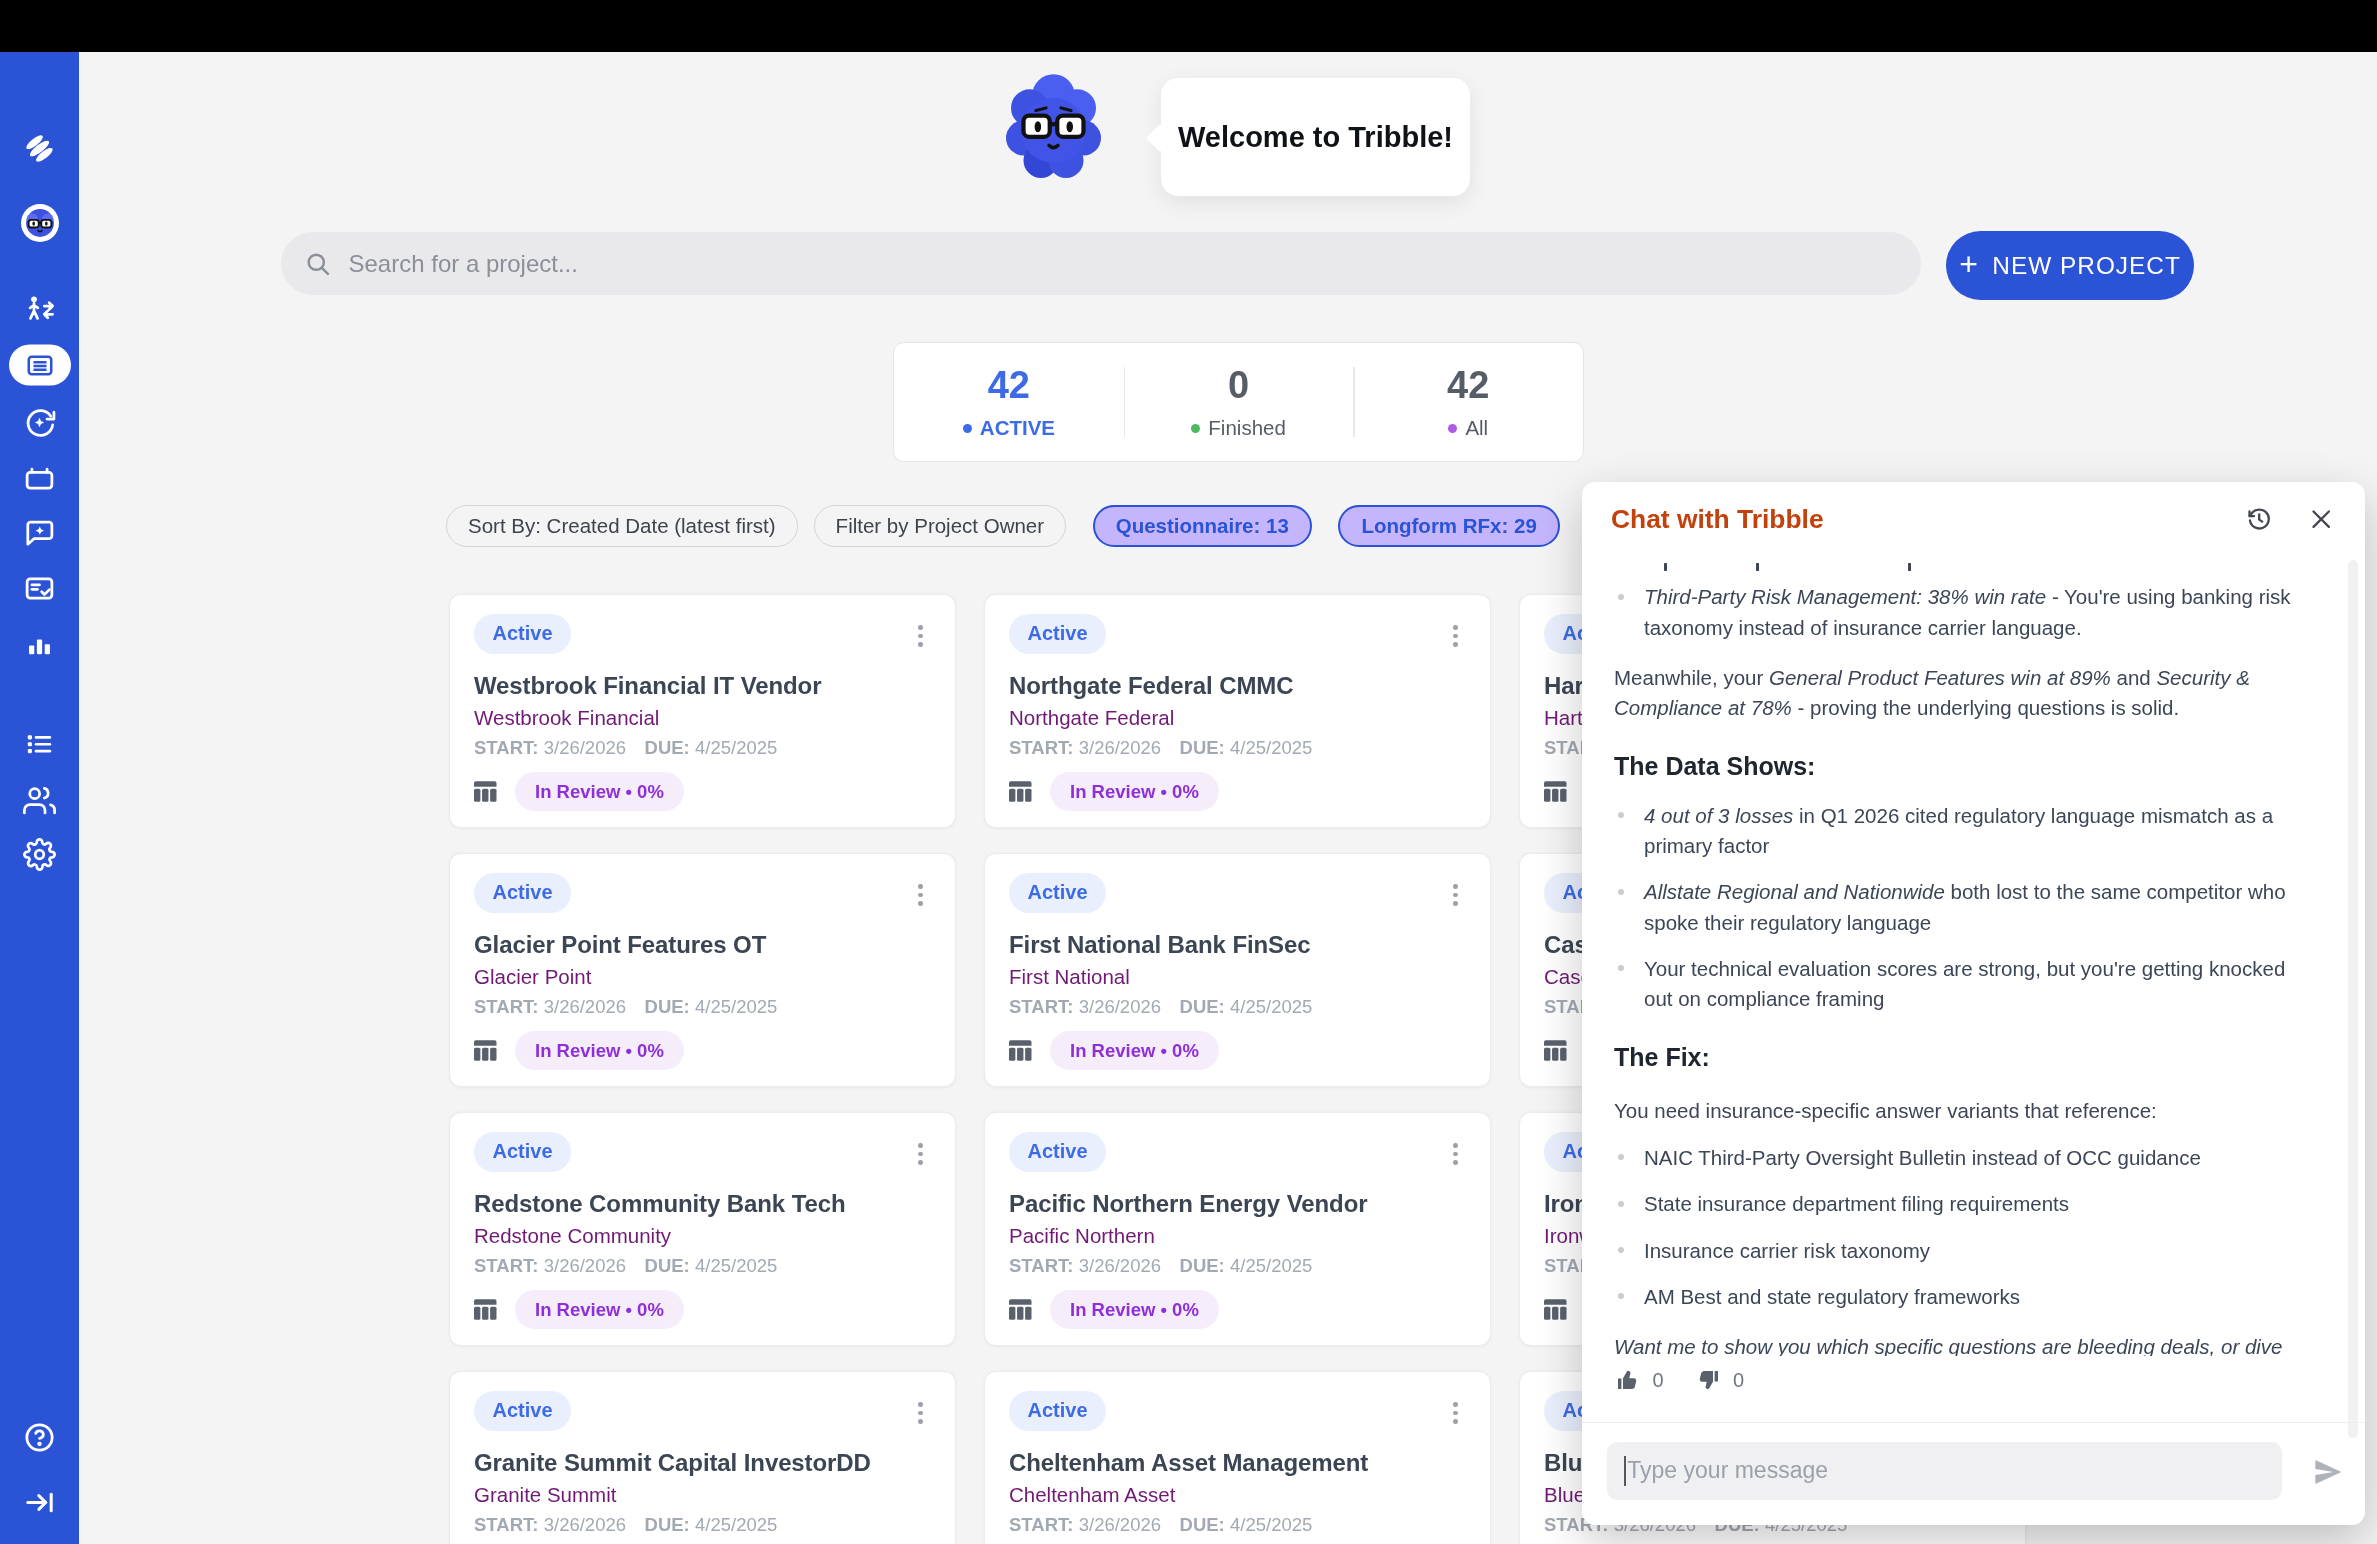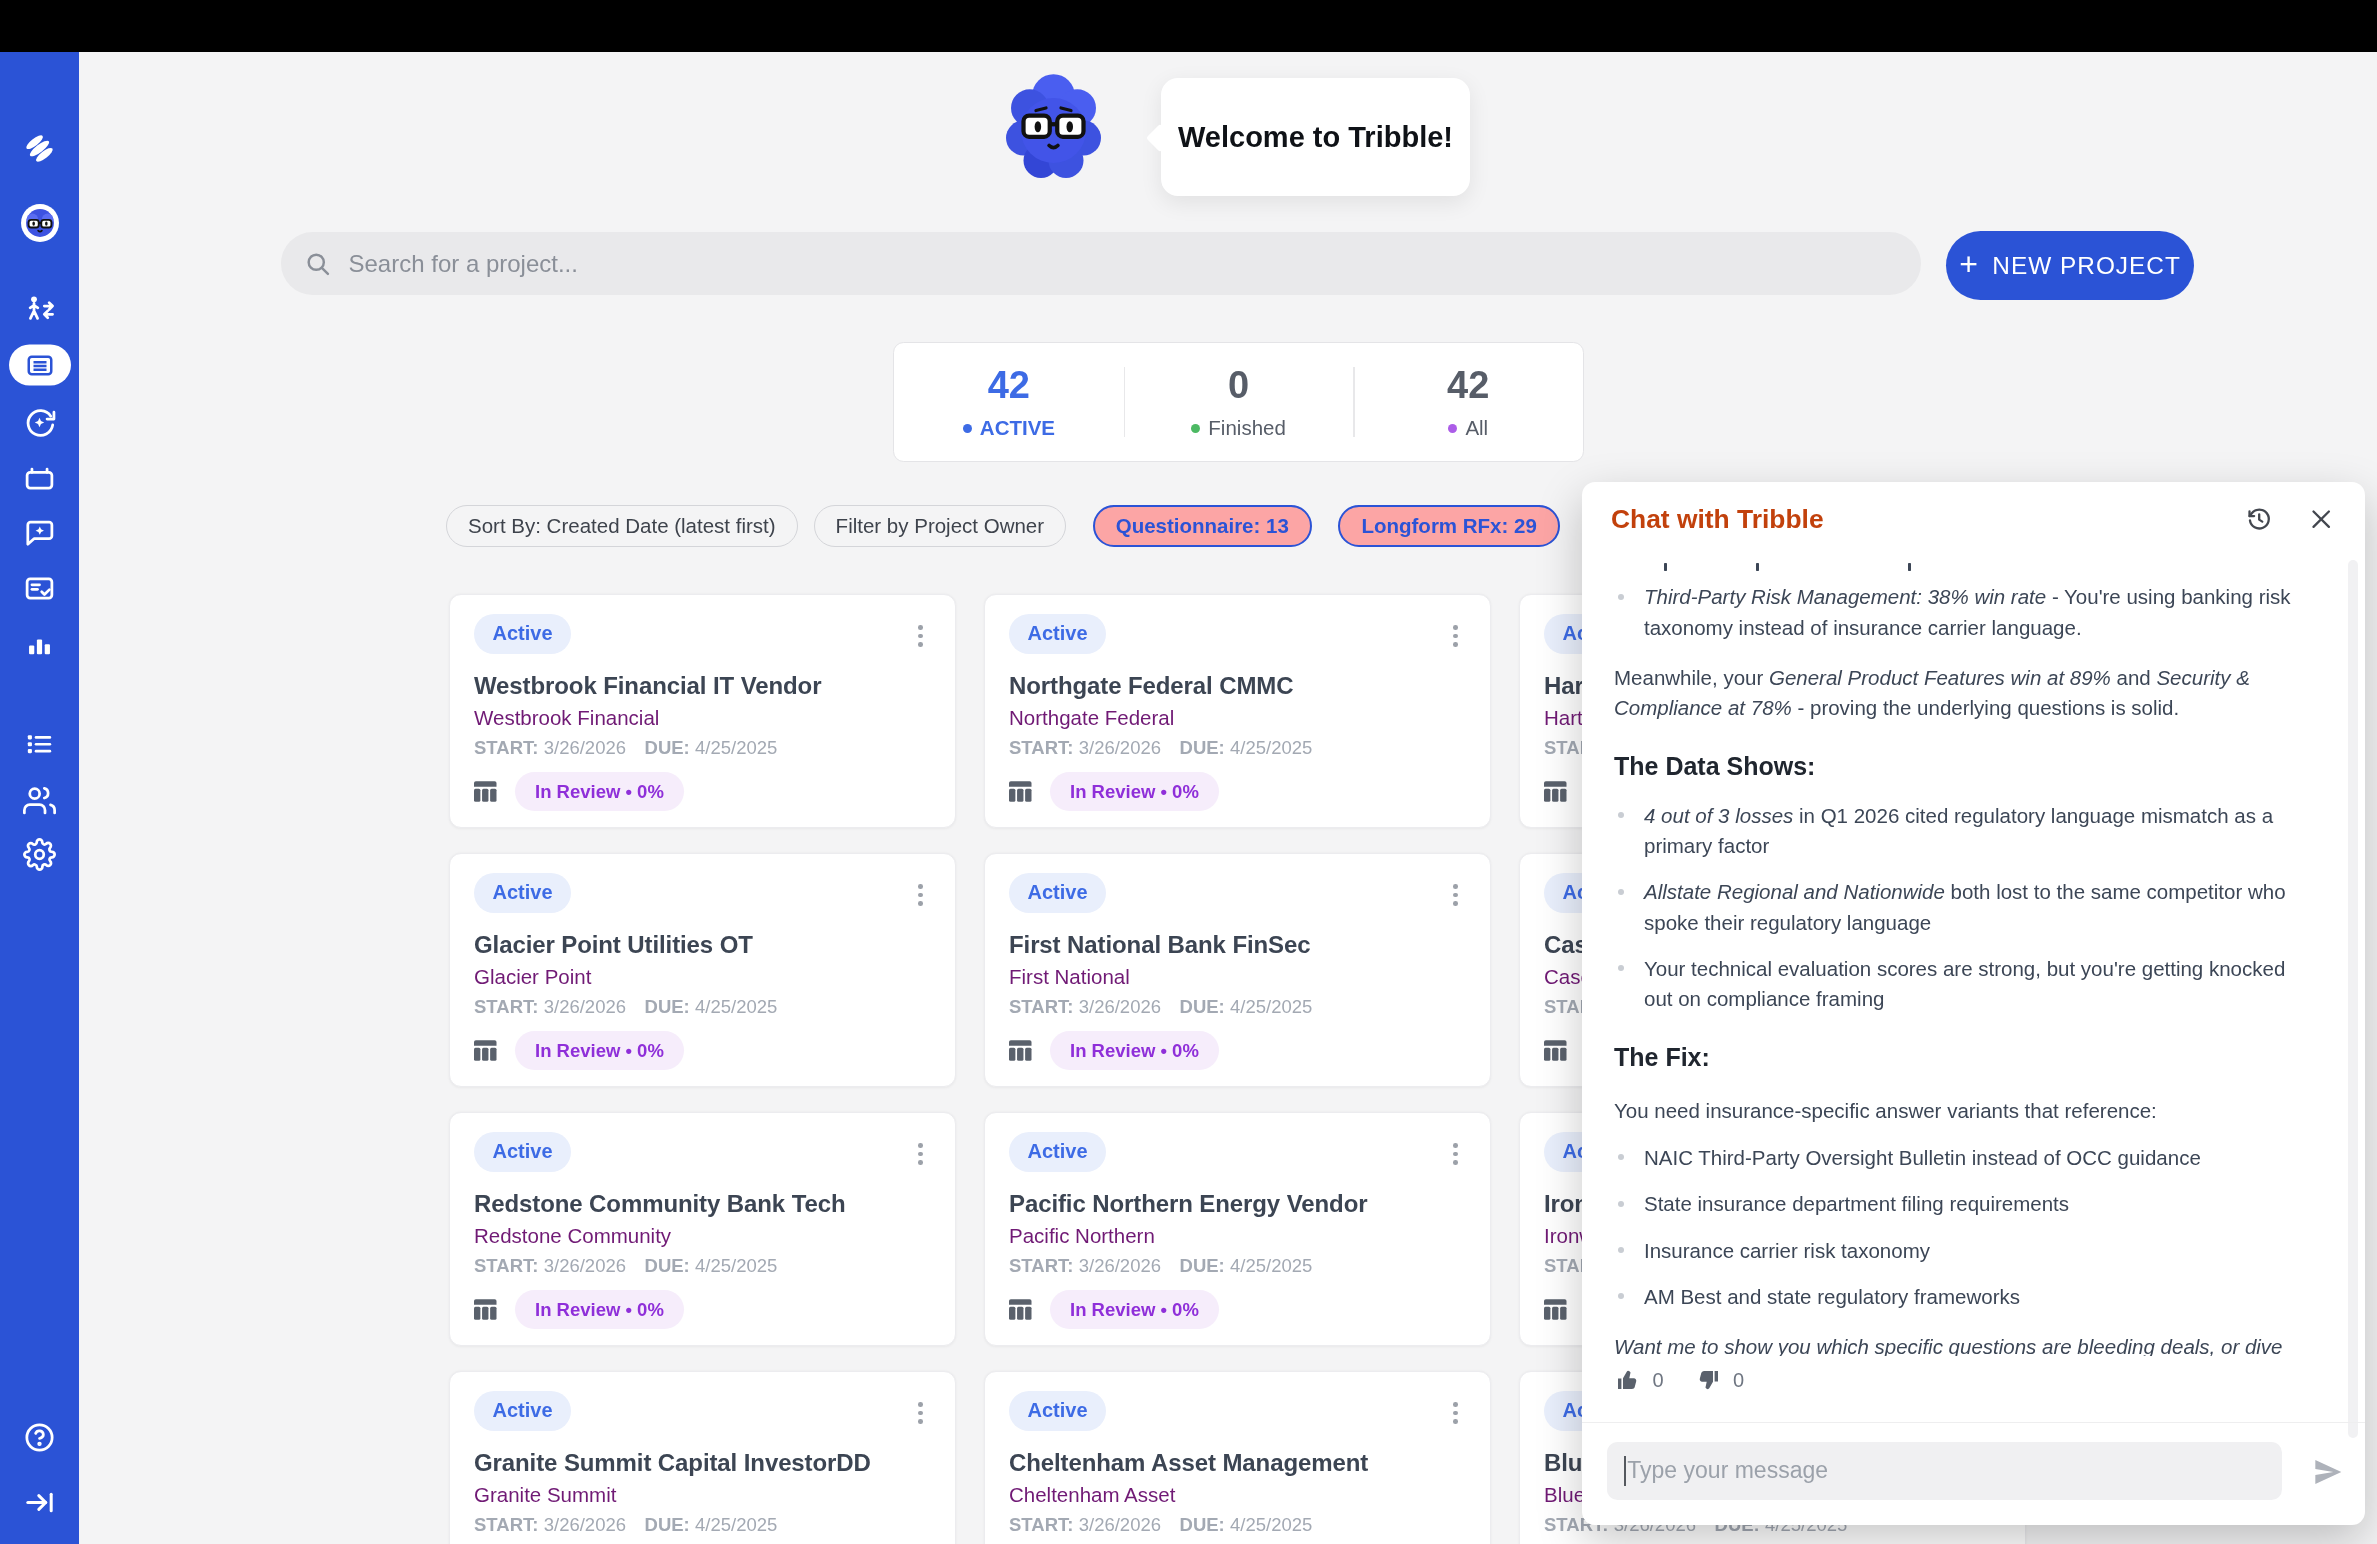--- a/index.html
+++ b/index.html
@@ -39,21 +39,21 @@
   .stat + .stat:before { content:""; position:absolute; left:0; top:24px; bottom:24px; width:1.3px; background:#E8E8EA; }
   .stat-num { font-size:38px; font-weight:700; color:#575D68; }
   .stat-num.blue { color:#3D6BE5; }
   .stat-lab { font-size:20.5px; color:#575D68; display:flex; align-items:center; gap:8px; }
   .stat-lab.blue { color:#3D6BE5; font-weight:700; }
   .dot { width:9.2px; height:9.2px; border-radius:50%; display:inline-block; }
 
   
   .chips { position:absolute; left:446px; top:505px; display:flex; gap:16px; align-items:center; }
   .chip { height:42px; border:1.3px solid #D4D5D9; border-radius:660px; background:transparent; display:flex; align-items:center; padding:0 21px; font-size:20.5px; color:#3E434C; font-weight:500; cursor:pointer; font-family:inherit; white-space:nowrap; }
-  .chip.accent { border:2px solid #2B53D6; color:#2B53D6; font-weight:600; background:#fca5a5; margin-left:10.6px; }
+  .chip.accent { border:2px solid #2B53D6; color:#2B53D6; font-weight:600; background:#c4b5fd; margin-left:10.6px; }
 
   
   .card { position:absolute; width:507px; height:234px; background:#fff; border:0.7px solid #ECECEF; border-radius:12px; box-shadow:0 0.7px 2.6px rgba(0,0,0,.05); cursor:pointer; }
   .badge { position:absolute; left:24px; top:18.5px; background:#E9EFFC; color:#3D6BE5; font-size:20px; font-weight:700; border-radius:660px; padding:8.6px 18.5px; }
   .kebab { position:absolute; right:20px; top:22.5px; width:29px; height:37px; display:flex; flex-direction:column; align-items:center; justify-content:center; gap:4px; cursor:pointer; }
   .kebab i { width:4.6px; height:4.6px; border-radius:50%; background:#9CA1A9; }
   .card-title { position:absolute; left:24px; top:77px; right:24px; font-size:24px; font-weight:700; color:#3C4553; letter-spacing:-0.1px; white-space:nowrap; overflow:hidden; }
   .card-sub { position:absolute; left:24px; top:111px; right:24px; font-size:20.5px; color:#701a75; white-space:nowrap; overflow:hidden; }
   .card-dates { position:absolute; left:24px; top:142px; font-size:18.5px; color:#A3A9B3; white-space:nowrap; }
   .card-dates b { font-weight:700; margin-right:5.3px; }
@@ -346,21 +346,21 @@
       <span class="pill">In Review • 0%</span>
     </div>
   </div>
       <div class="card" style="left: 449px; top: 853px;">
     <span class="badge">Active</span>
     <span class="kebab">
           <i></i>
           <i></i>
           <i></i>
         </span>
-    <div class="card-title">Glacier Point Utilities OT</div>
+    <div class="card-title">Glacier Point Features OT</div>
     <div class="card-sub">Glacier Point</div>
     <div class="card-dates">
       <b class="sl">START:</b><span class="sv">3/26/2026</span><span class="gap"></span><b class="dl">DUE:</b><span class="dv">4/25/2025</span>
     </div>
     <div class="card-bottom">
       <svg viewBox="0 0 24 22" fill="#5A616C">
             <path d="M2 0h20a2 2 0 0 1 2 2v4H0V2a2 2 0 0 1 2-2z"></path>
             <rect x="0" y="8" width="6.8" height="14" rx="1.6"></rect>
             <rect x="8.6" y="8" width="6.8" height="14" rx="1.6"></rect>
             <rect x="17.2" y="8" width="6.8" height="14" rx="1.6"></rect>

